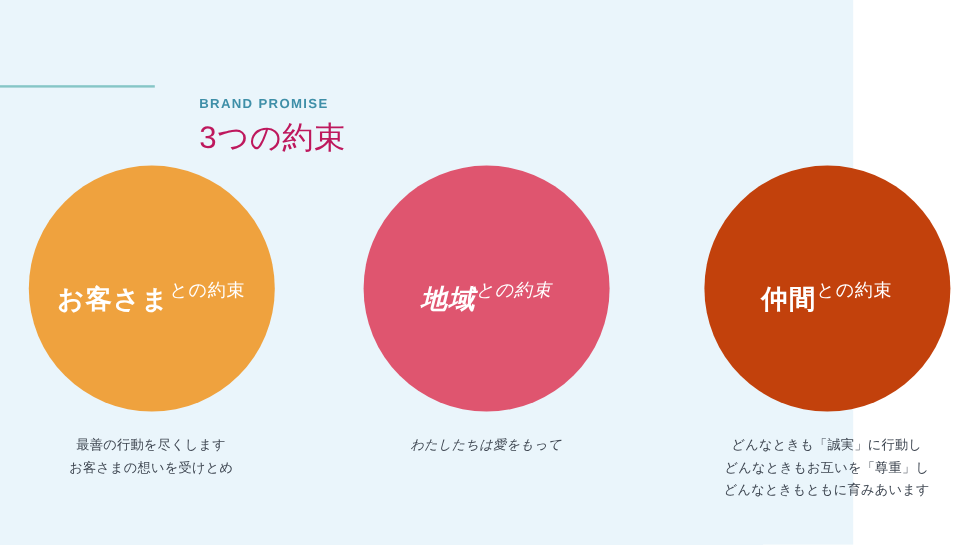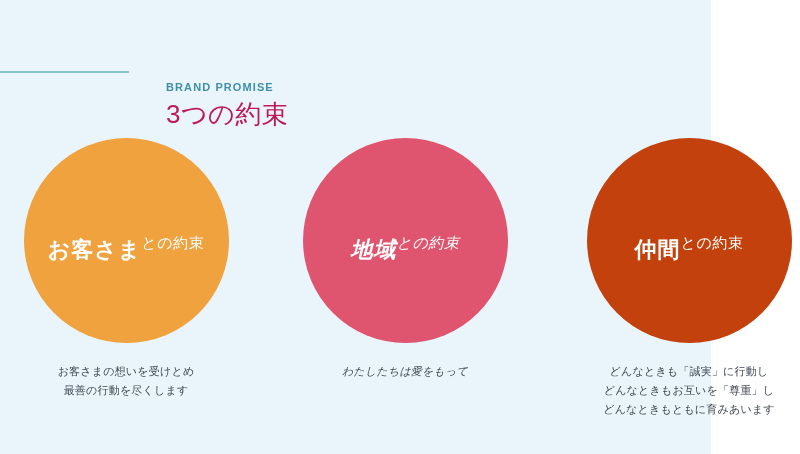--- a/index.html
+++ b/index.html
@@ -146,22 +146,22 @@
   </div>
 
   <div class="columns">
 
     <div class="column c1">
       <div class="circle orange">
         <div class="circle-title">お客さま</div>
         <div class="circle-sub">との約束</div>
       </div>
       <div class="caption">
+        <span class="line">最善の行動を尽くします</span>
         <span class="line">お客さまの想いを受けとめ</span>
-        <span class="line">最善の行動を尽くします</span>
       </div>
     </div>
 
     <div class="column c2">
       <div class="circle pink">
         <div class="circle-title">地域</div>
         <div class="circle-sub">との約束</div>
       </div>
       <div class="caption">
         <span class="line">わたしたちは愛をもって</span>

